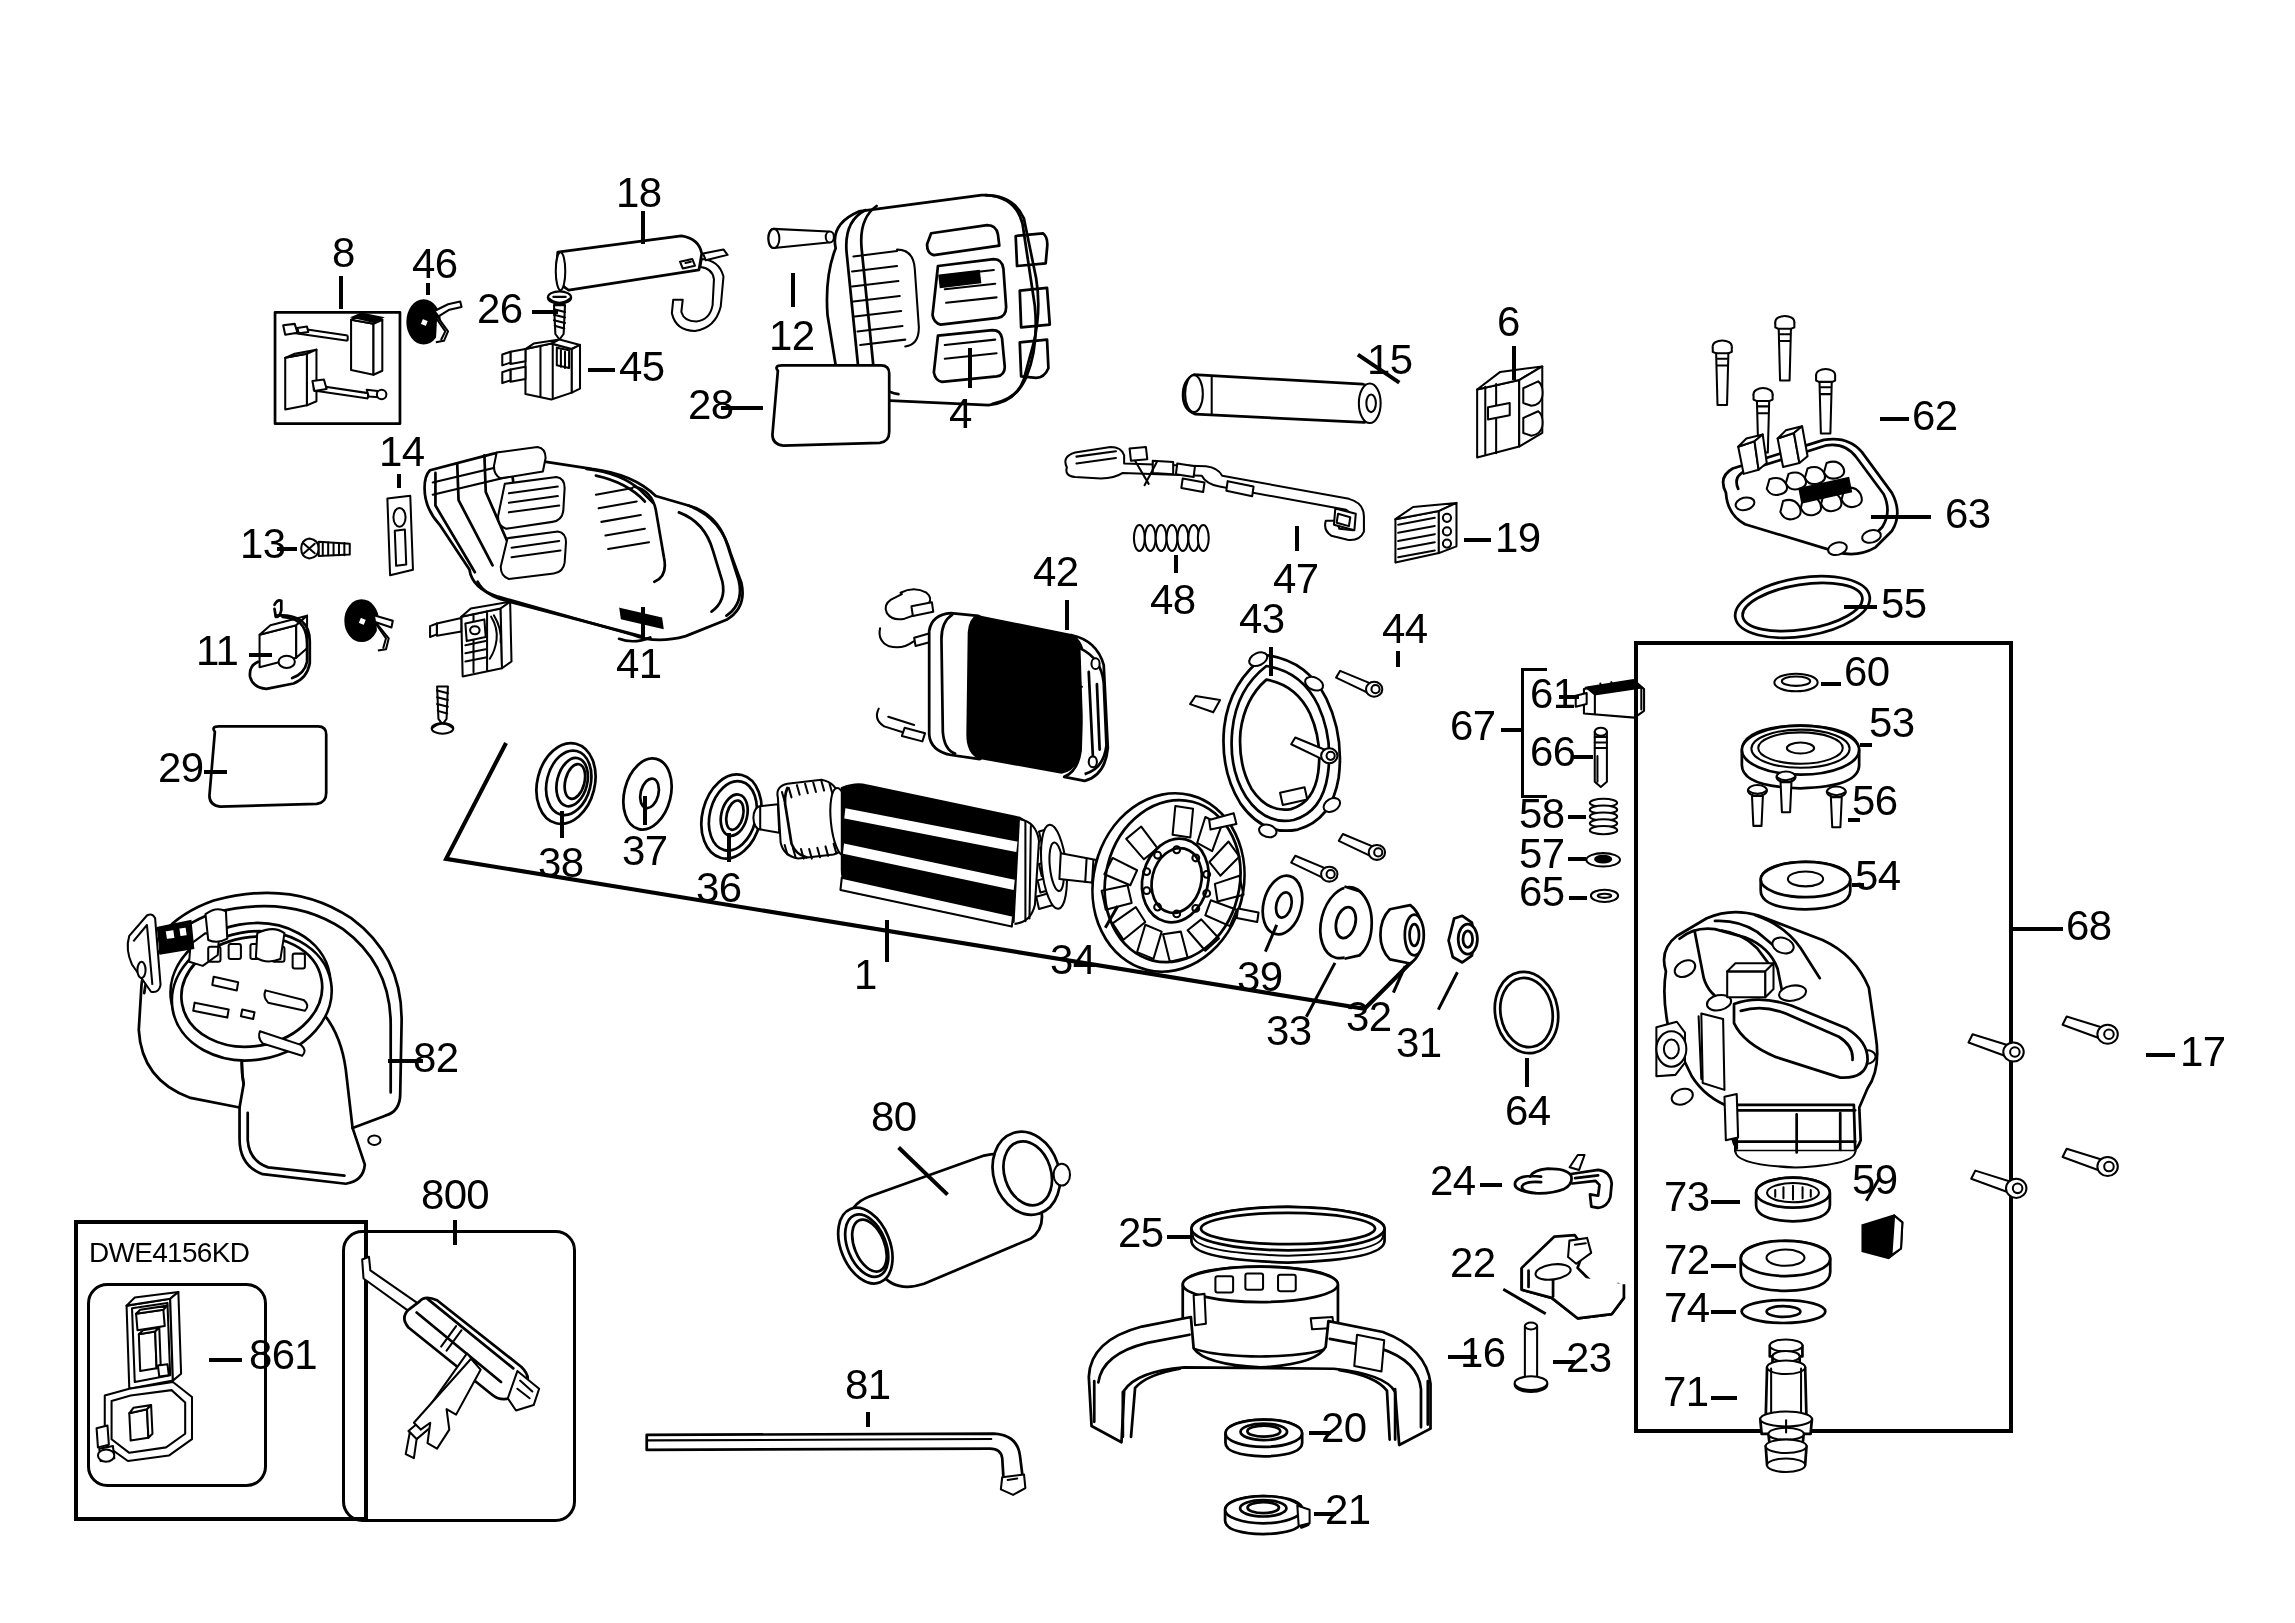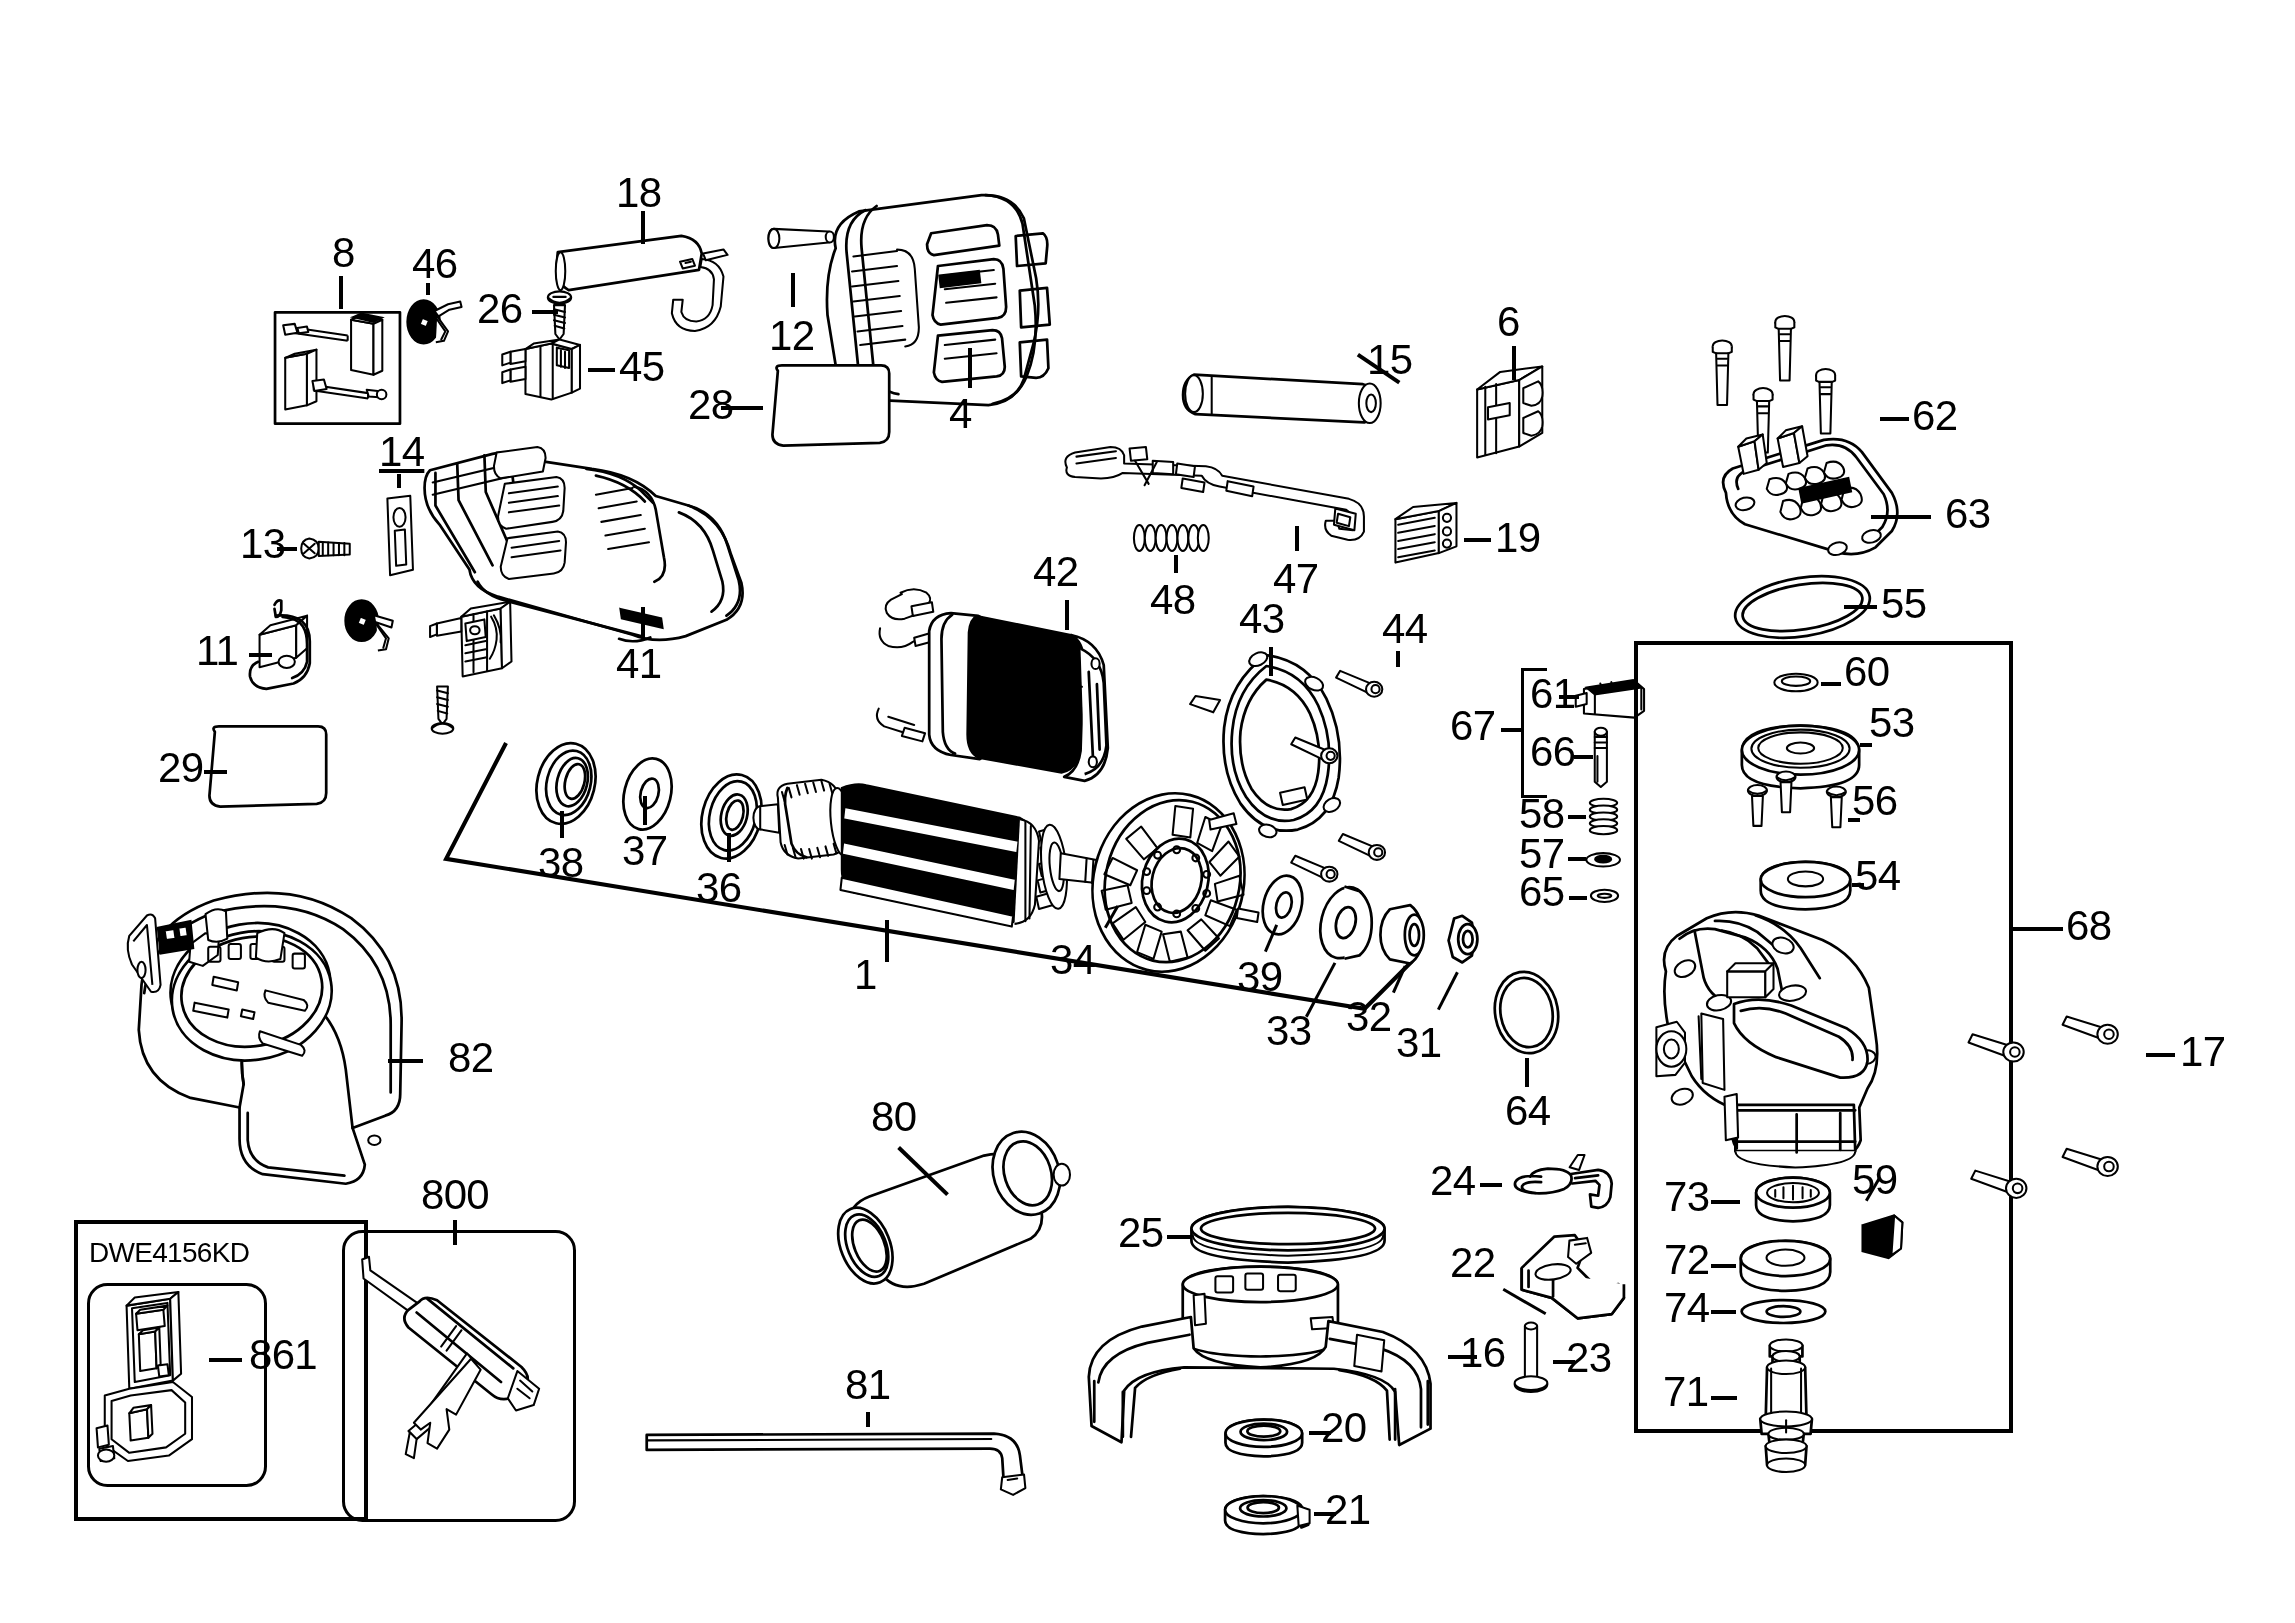--- a/index.html
+++ b/index.html
@@ -265,21 +265,21 @@
   <div class="lbl" style="left:240px;top:523px;">13</div>
 
   <div class="part" style="left:382px;top:491px;">
     <svg width="35" height="89" viewBox="0 0 52 130">
       <path class="fw2" d="M8 10 L42 6 L46 116 L12 124 Z"></path>
       <ellipse class="fw2" cx="26" cy="38" rx="9" ry="14"></ellipse>
       <path class="fw2" d="M19 58 L34 56 L36 108 L21 110 Z"></path>
     </svg>
   </div>
   <div class="lead vline" style="left:397px;top:474px;height:13.6px;"></div>
-  <div class="lbl" style="left:379px;top:431px;text-decoration:underline;">14</div>
+  <div class="lbl" style="left:379px;top:431px;">14</div>
 
   <div class="part" style="left:416px;top:443px;">
     <svg width="402" height="204" viewBox="0 0 590 300">
       <path class="fw" d="M20 40 L112 16 Q130 12 140 20 L258 38 Q320 46 352 78 L400 92 Q448 110 462 162 L478 206 Q486 242 456 260 L396 284 Q352 296 318 282 L120 226 Q82 214 78 186 L34 120 Q12 96 12 66 Q12 48 20 40 Z"></path>
       <path class="s" d="M28 44 L28 92 L86 190"></path>
       <path class="s" d="M60 30 L62 84 L112 180"></path>
       <path class="s" d="M100 18 L102 72 L142 164"></path>
       <path class="s" d="M138 22 L144 70"></path>
       <path class="s2" d="M24 58 L142 30 M24 76 L142 48"></path>
       <path class="fw2" d="M118 14 L178 6 Q190 8 190 22 L186 42 L124 52 Q114 48 114 34 Z"></path>
@@ -889,21 +889,21 @@
       <path class="fw2" d="M232 84 Q256 72 272 84 L266 122 Q246 130 230 120 Z"></path>
       <path class="fw2" d="M244 168 L300 182 Q310 190 302 198 L248 186 Q240 178 244 168 Z"></path>
       <path class="fw2" d="M236 228 L296 248 Q306 256 298 264 L240 246 Q232 238 236 228 Z"></path>
       <path class="fw2" d="M140 186 L190 196 L188 208 L138 198 Z"></path>
       <path class="fw2" d="M168 148 L204 156 L202 168 L166 160 Z"></path>
       <path class="fw2" d="M210 196 L228 200 L226 210 L208 206 Z"></path>
       <ellipse class="fw2" cx="404" cy="388" rx="9" ry="7"></ellipse>
     </svg>
   </div>
   <div class="lead hline" style="left:388px;top:1059px;width:35px;"></div>
-  <div class="lbl" style="left:448px;top:1037px;text-align:right;">82</div>
+  <div class="lbl" style="left:413px;top:1037px;text-align:right;">82</div>
 
   <div class="boxr" style="left:74px;top:1220px;width:286px;height:293px;"></div>
   <div class="lbl" style="left:89px;top:1239px;font-size:28px;">DWE4156KD</div>
 
   <div class="rbox" style="left:87px;top:1283px;width:174px;height:198px;"></div>
   <div class="part" style="left:95px;top:1292px;">
     <svg width="164" height="184" viewBox="0 0 240 270">
       <path class="fw2" d="M46 20 L110 10 L114 130 L50 142 Z"></path>
       <path class="fw2" d="M46 20 L58 8 L122 0 L110 10 Z"></path>
       <path class="fw2" d="M110 10 L122 0 L126 120 L114 130 Z"></path>

